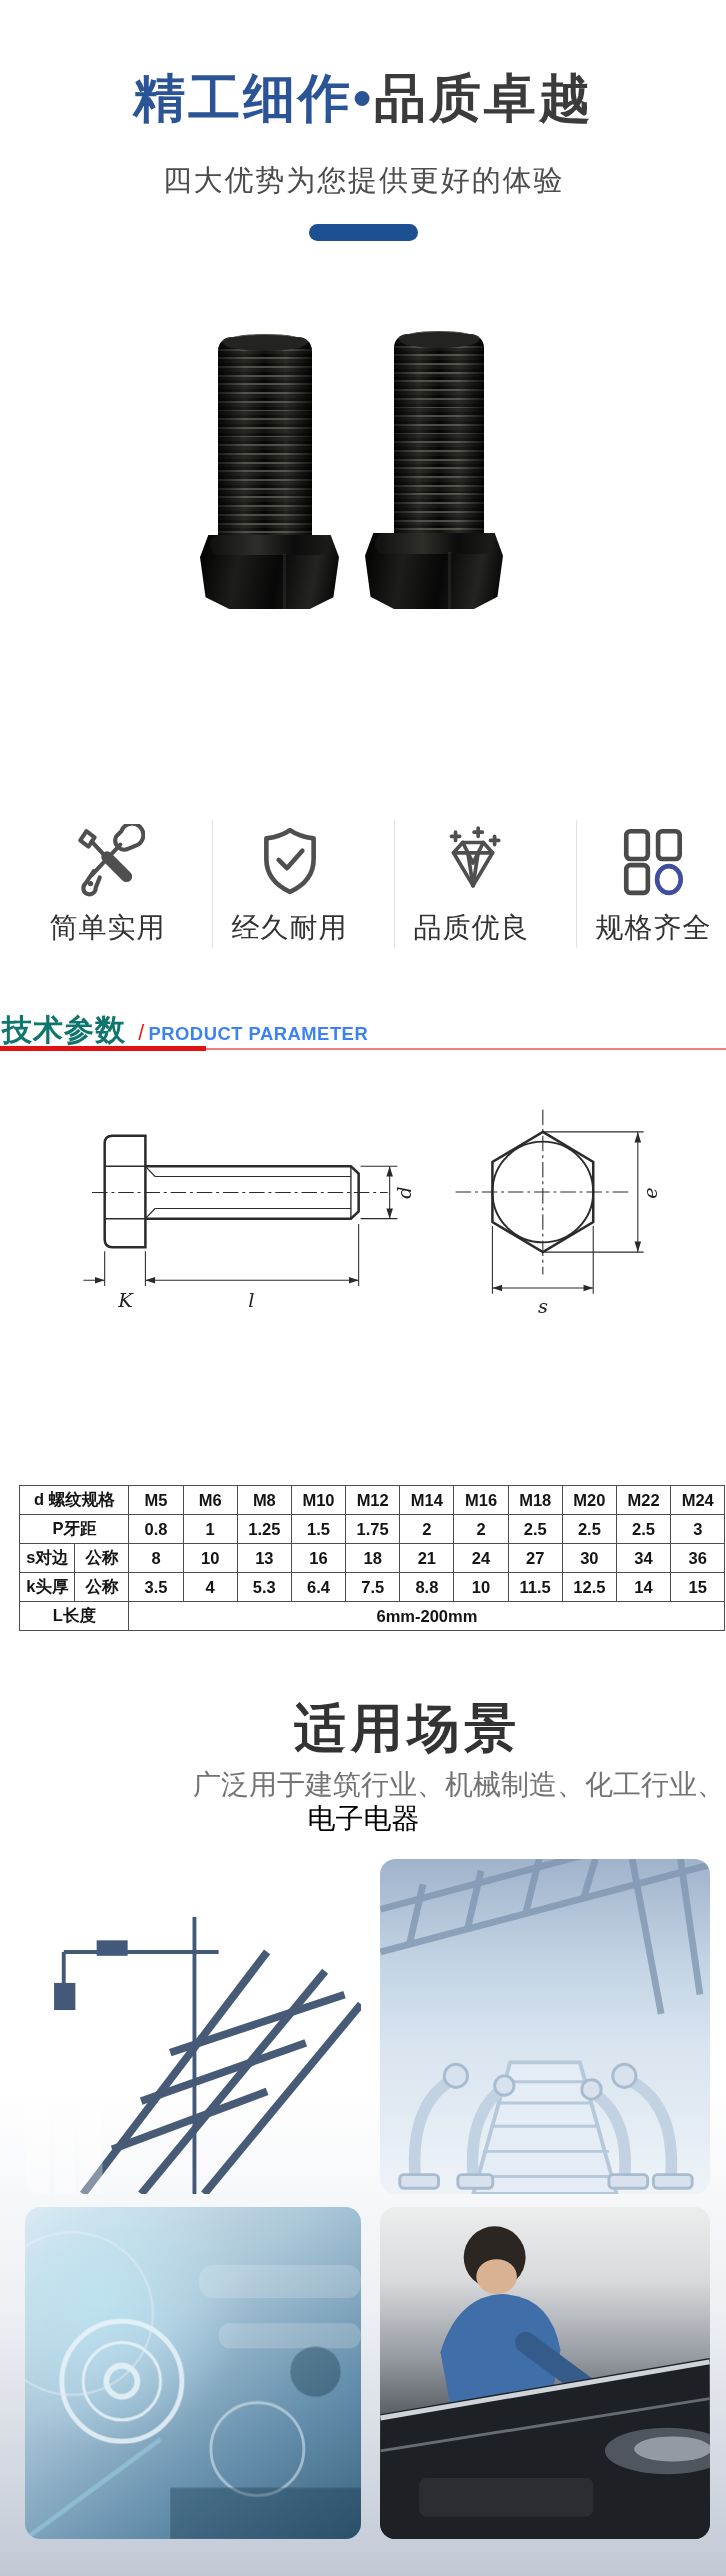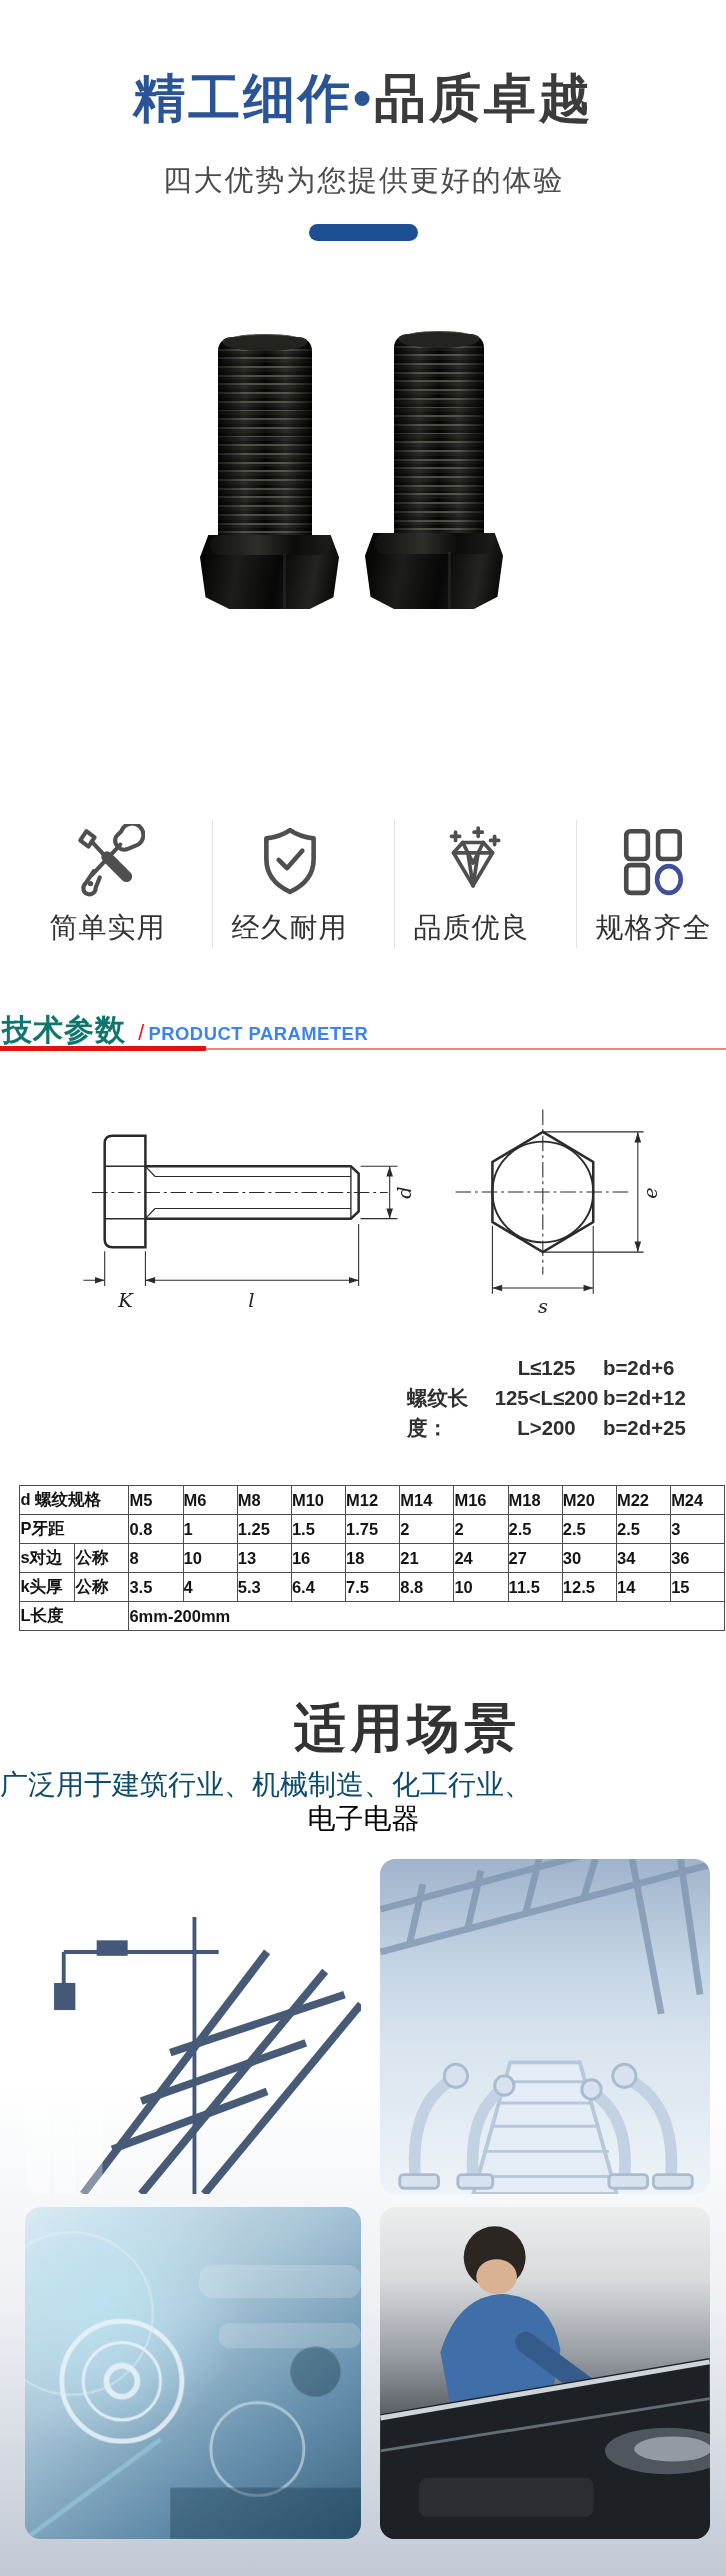--- a/index.html
+++ b/index.html
@@ -57,29 +57,29 @@
   
   .sec-thread{position:absolute;top:1353px;left:0;width:727px;}
   .thr-row{position:relative;height:30px;line-height:30px;font-size:20.4px;font-weight:600;color:#2f2f2f;}
   .thr-label{position:absolute;left:407px;width:85px;text-align:left;}
   .thr-cond{position:absolute;left:492px;width:109px;text-align:center;}
   .thr-form{position:absolute;left:603px;width:87px;text-align:left;}
 
   
   .sec-table{position:absolute;top:1485px;left:19.4px;width:706px;}
   table.spec{border-collapse:collapse;width:706px;table-layout:fixed;}
-  table.spec td,table.spec th{border:1px solid #4d4d4d;height:28px;
+  table.spec td,table.spec th{border:1px solid #4d4d4d;height:28px;text-align:center;
     font-size:16.5px;font-weight:700;color:#141414;padding:0;}
   table.spec .clabel{font-weight:700;}
 
   
   .scenes-title{position:absolute;top:1694px;left:0;width:727px;text-align:center;
     font-size:52px;font-weight:800;color:#333;letter-spacing:4.8px;margin-left:44px;}
-  .scenes-sub1{position:absolute;top:1766px;left:0;width:725px;text-align:left;
-    font-size:28px;font-weight:500;color:#0c4a6e;}
+  .scenes-sub1{position:absolute;top:1766px;left:0;width:725px;text-align:right;
+    font-size:28px;font-weight:500;color:#737373;}
   .scenes-sub2{position:absolute;top:1800px;left:0;width:727px;text-align:center;
     font-size:28px;font-weight:500;color:#000000;}
   .bottom-grad{position:absolute;top:2084px;left:0;width:727px;height:492px;
     background:linear-gradient(180deg,#ffffff 0%,#eef0f4 45%,#d6dbe3 75%,#c2c9d5 100%);}
 
   .photo{position:absolute;border-radius:15.5px;overflow:hidden;z-index:2;}
   .photo svg{position:absolute;top:0;left:0;}
   .p1{left:25px;top:1859px;width:336px;height:335px;
     background:
       radial-gradient(circle at 16% 90%, rgba(255,166,72,.95), rgba(255,196,130,.45) 22%, rgba(255,220,180,0) 46%),
@@ -220,35 +220,20 @@
       <text class="dimtxt" x="666" y="142" transform="rotate(-90 672 136)">e</text>
 
       <g stroke="#2b2b2b" stroke-width="1.1">
         <path d="M508 170 V240 M612 170 V240 M508 234 H612"></path>
       </g>
       <path d="M508 234 L518 230.6 L518 237.4 Z M612 234 L602 230.6 L602 237.4 Z" fill="#2b2b2b"></path>
       <text class="dimtxt" x="555" y="260">s</text>
     </svg>
   </div>
 
-  <div class="sec-thread">
-    <div class="thr-row">
-      <span class="thr-cond">L≤125</span>
-      <span class="thr-form">b=2d+6</span>
-    </div>
-    <div class="thr-row">
-      <span class="thr-label">螺纹长度：</span>
-      <span class="thr-cond">125&lt;L≤200</span>
-      <span class="thr-form">b=2d+12</span>
-    </div>
-    <div class="thr-row">
-      <span class="thr-cond">L&gt;200</span>
-      <span class="thr-form">b=2d+25</span>
-    </div>
-  </div>
 
   <div class="sec-table">
     <table class="spec">
       <colgroup>
         <col style="width:55px">
           <col style="width:54px">
         <col>
           <col>
           <col>
           <col>

